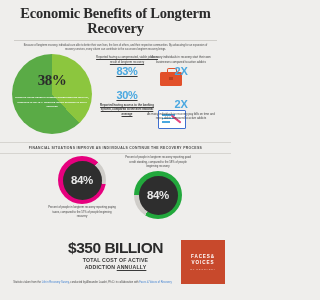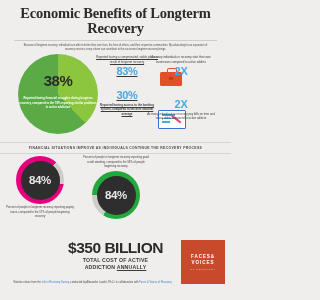--- a/index.html
+++ b/index.html
@@ -20,21 +20,21 @@
   }
   .rule{height:1px;background:#cfcdc9;margin:4px 8px 3px 8px;}
   .subtitle{
     font-size:2.55px;line-height:1.55;color:#4c4c4c;
     padding:0 14px;text-align:center;
   }
 
   
   .top{position:relative;height:88px;}
 
-  .pie-wrap{position:absolute;left:10px;top:2px;width:96px;height:86px;}
+  .pie-wrap{position:absolute;left:4px;top:2px;width:96px;height:86px;font-family:Liberation Serif, serif;}
   .pie{
     position:absolute;left:8px;top:0;width:80px;height:80px;border-radius:50%;
     background:conic-gradient(#8cc63e 0deg 137deg, #5aab46 137deg 360deg);
   }
   .pie-num{
     position:absolute;left:8px;top:18px;width:80px;text-align:center;
     font-size:15px;font-weight:bold;color:#2b2b2b;letter-spacing:-0.5px;
   }
   .pie-cap{
     position:absolute;left:9px;top:42px;width:78px;text-align:center;
@@ -65,21 +65,21 @@
   .chk-pen{position:absolute;left:12px;top:8px;width:12px;height:2.4px;background:#e8467f;transform:rotate(38deg);border-radius:1px;}
 
   
   .band{
     margin:2px 0 0 0;padding:3px 0 3px 0;text-align:center;
     border-top:1px solid #d6d4d0;border-bottom:1px solid #d6d4d0;
   }
   .band-txt{font-size:3.4px;font-weight:bold;letter-spacing:0.35px;color:#4a4a4a;}
 
   
-  .donuts{position:relative;height:84px;}
+  .donuts{position:relative;height:84px;margin-left:42px;}
   .dcell{position:absolute;width:76px;}
   .d1{left:2px;top:2px;}
   .d2{left:78px;top:2px;}
   .d3{left:153px;top:2px;}
 
   .ring{position:relative;width:48px;height:48px;border-radius:50%;margin:0 auto;}
   .ring .inner{
     position:absolute;left:4.5px;top:4.5px;width:39px;height:39px;border-radius:50%;
     background:#2e2e2e;display:flex;align-items:center;justify-content:center;
   }

